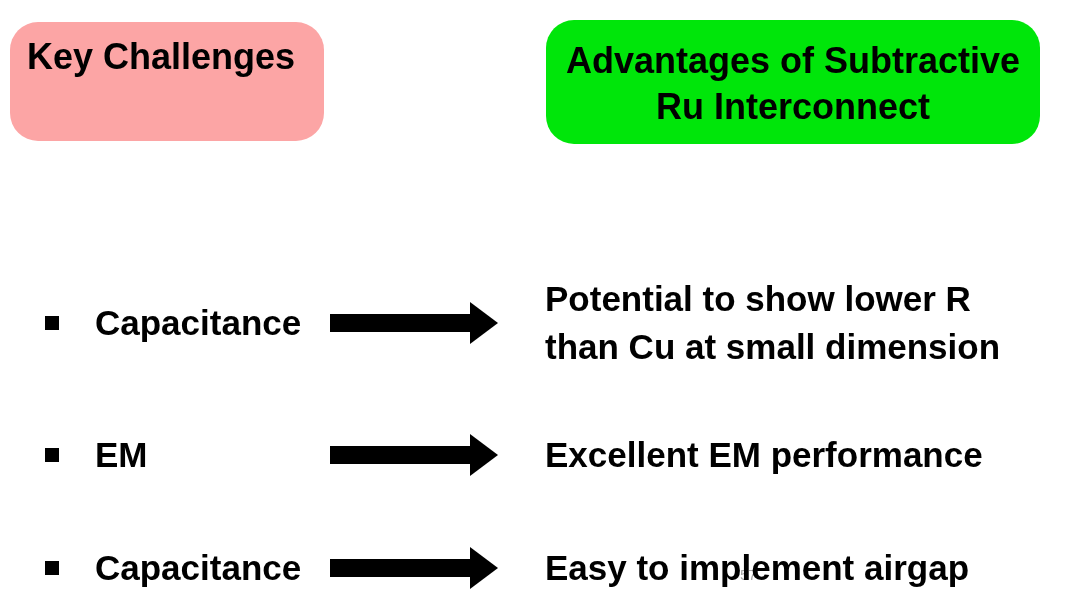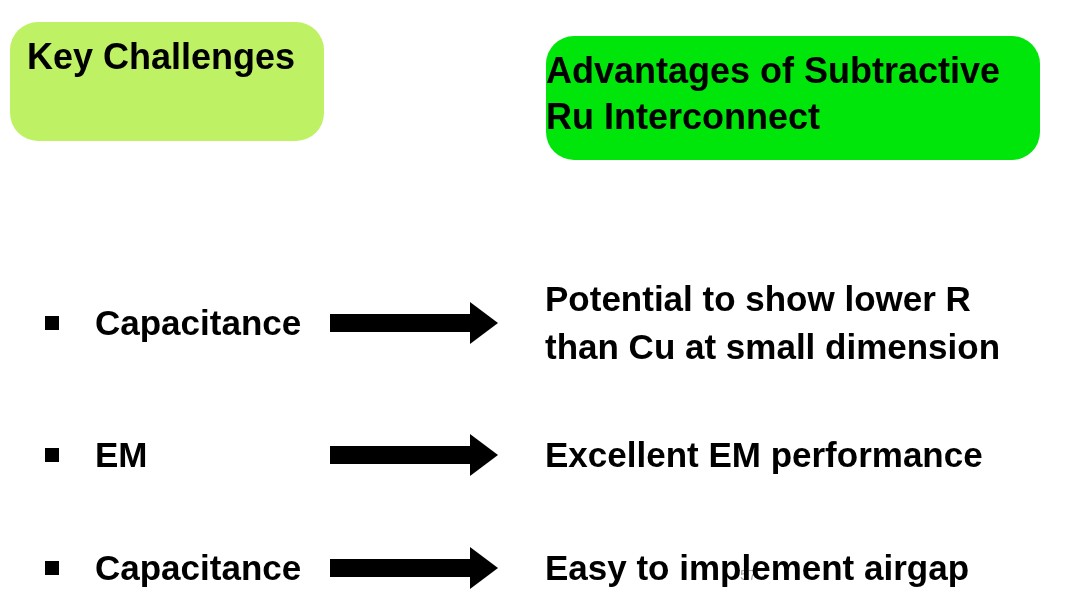--- a/index.html
+++ b/index.html
@@ -24,35 +24,34 @@
     font-weight: 700;
     font-size: 36px;
     line-height: 46px;
     color: #000000;
   }
   #challenges-box {
     left: 10px;
     top: 22px;
     width: 314px;
     height: 119px;
-    background: #bef264;
+    background: #fca5a5;
     padding: 12px 0 0 17px;
     box-sizing: border-box;
     text-align: left;
   }
   #advantages-box {
     left: 546px;
     top: 20px;
     width: 494px;
     height: 124px;
     background: #00e60a;
-    padding-top: 12px;
+    padding-top: 18px;
     box-sizing: border-box;
-    text-align: left;
-    margin-top: 16px;
+    text-align: center;
   }
   .hdr-line { white-space: nowrap; }
 
   
   .row {
     position: absolute;
     left: 0;
     width: 1080px;
     height: 100px;
     display: flex;

